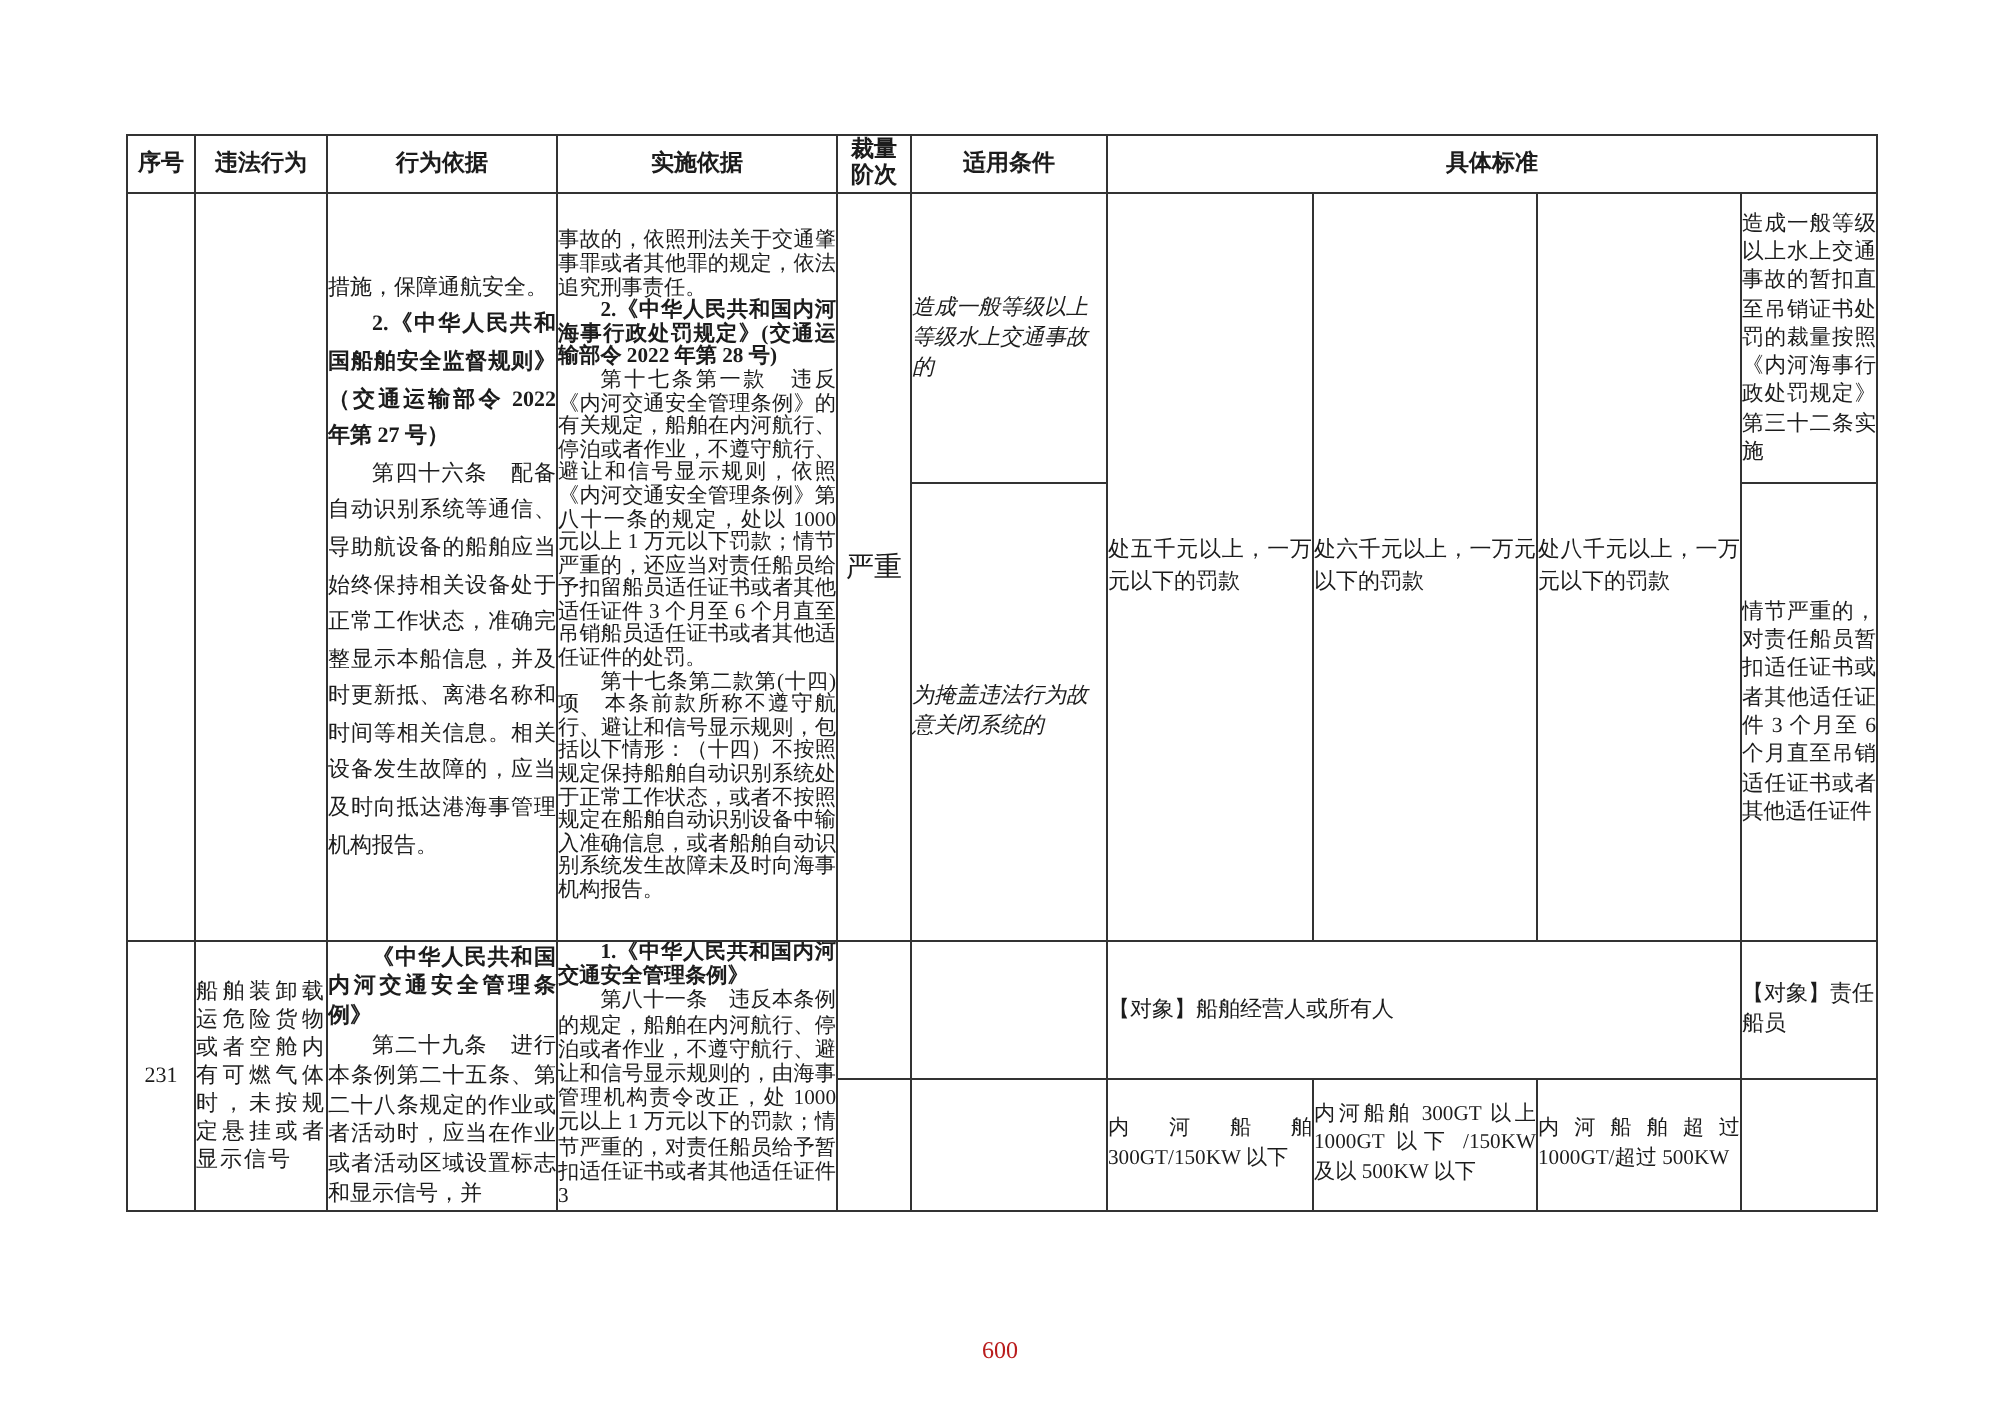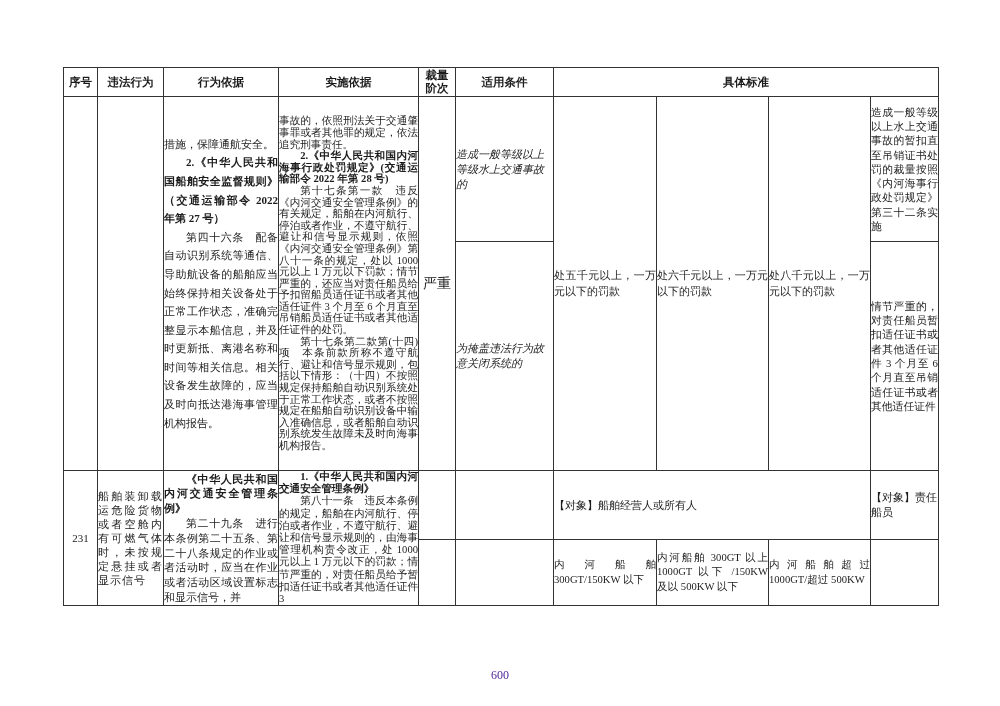--- a/index.html
+++ b/index.html
@@ -34,21 +34,21 @@
   
   .xuhao{font-size:11px;text-align:center;}
   .weifa{font-size:11px;line-height:14px;padding:5px 7px 0 8px;letter-spacing:1px;}
   .xwyj231{font-size:11px;line-height:14.8px;padding:4px 6px 0 7px;margin-left:32px;}
   .ssyj231{font-size:10.6px;line-height:12.2px;padding:3px 5px 0 5px;}
   .obj{font-size:11px;line-height:14px;padding:2px 8px;}
   .obj4{font-size:11px;line-height:15px;padding:2px 6px;}
   .ship{font-size:10.6px;line-height:14.5px;padding:2px 6px;}
   .pagenum{
     position:absolute;left:0;right:0;top:668px;text-align:center;
-    font-size:12px;color:#4c1d95;
+    font-size:12px;color:#b91c1c;
   }
 </style>
 </head>
 <body>
 
 <div class="page">
 
   <table class="law">
     <colgroup>
       <col style="width:34px">

